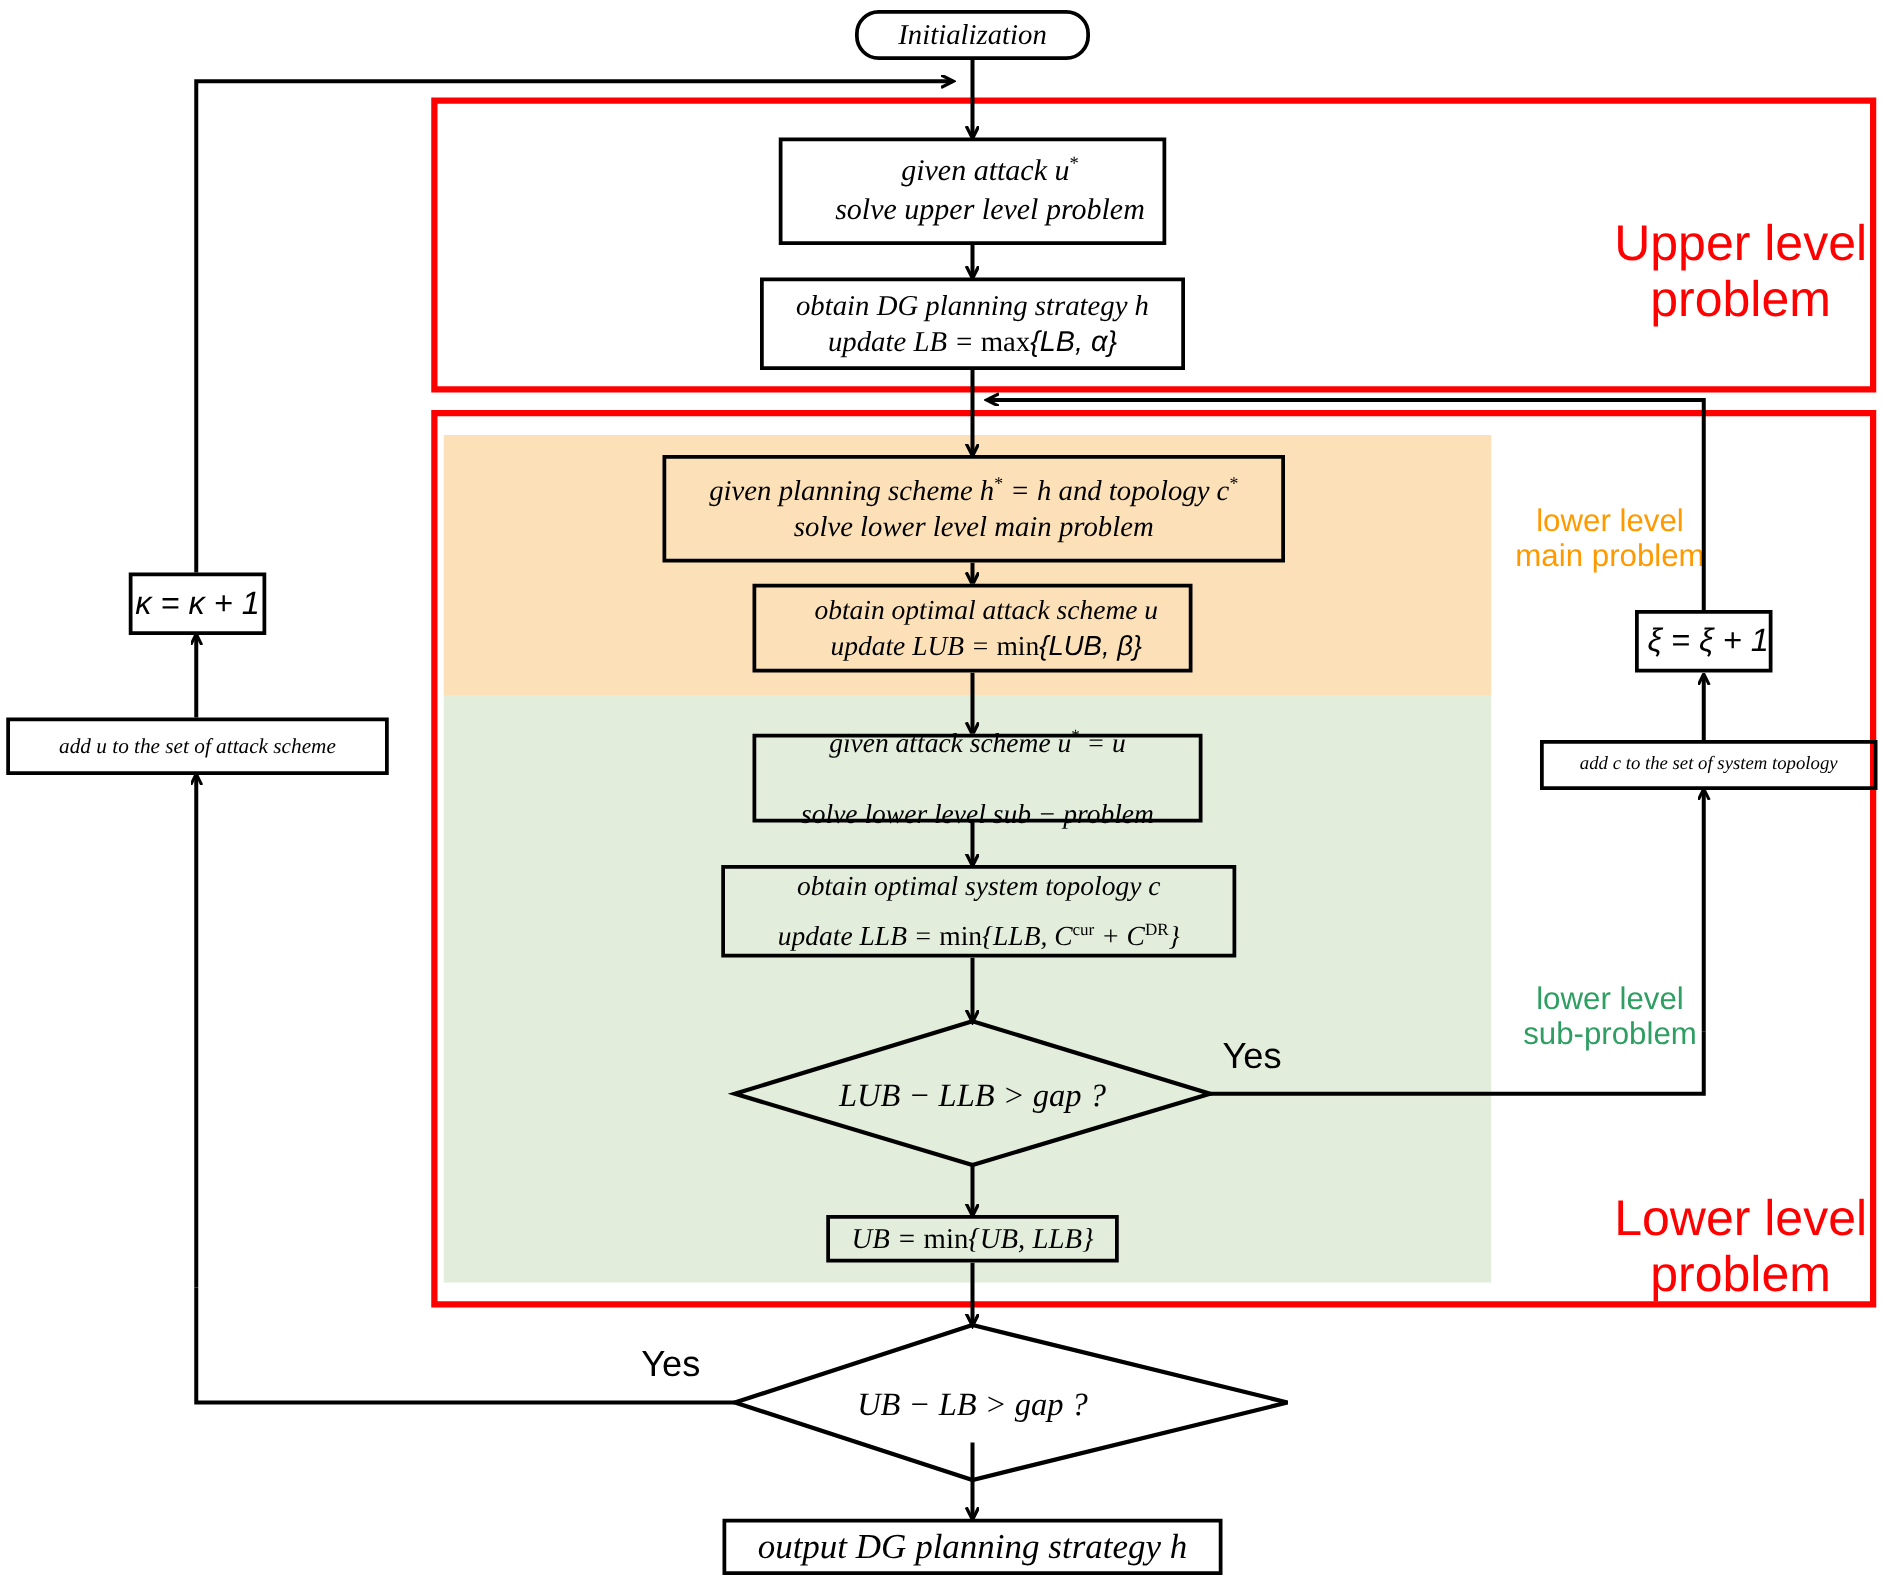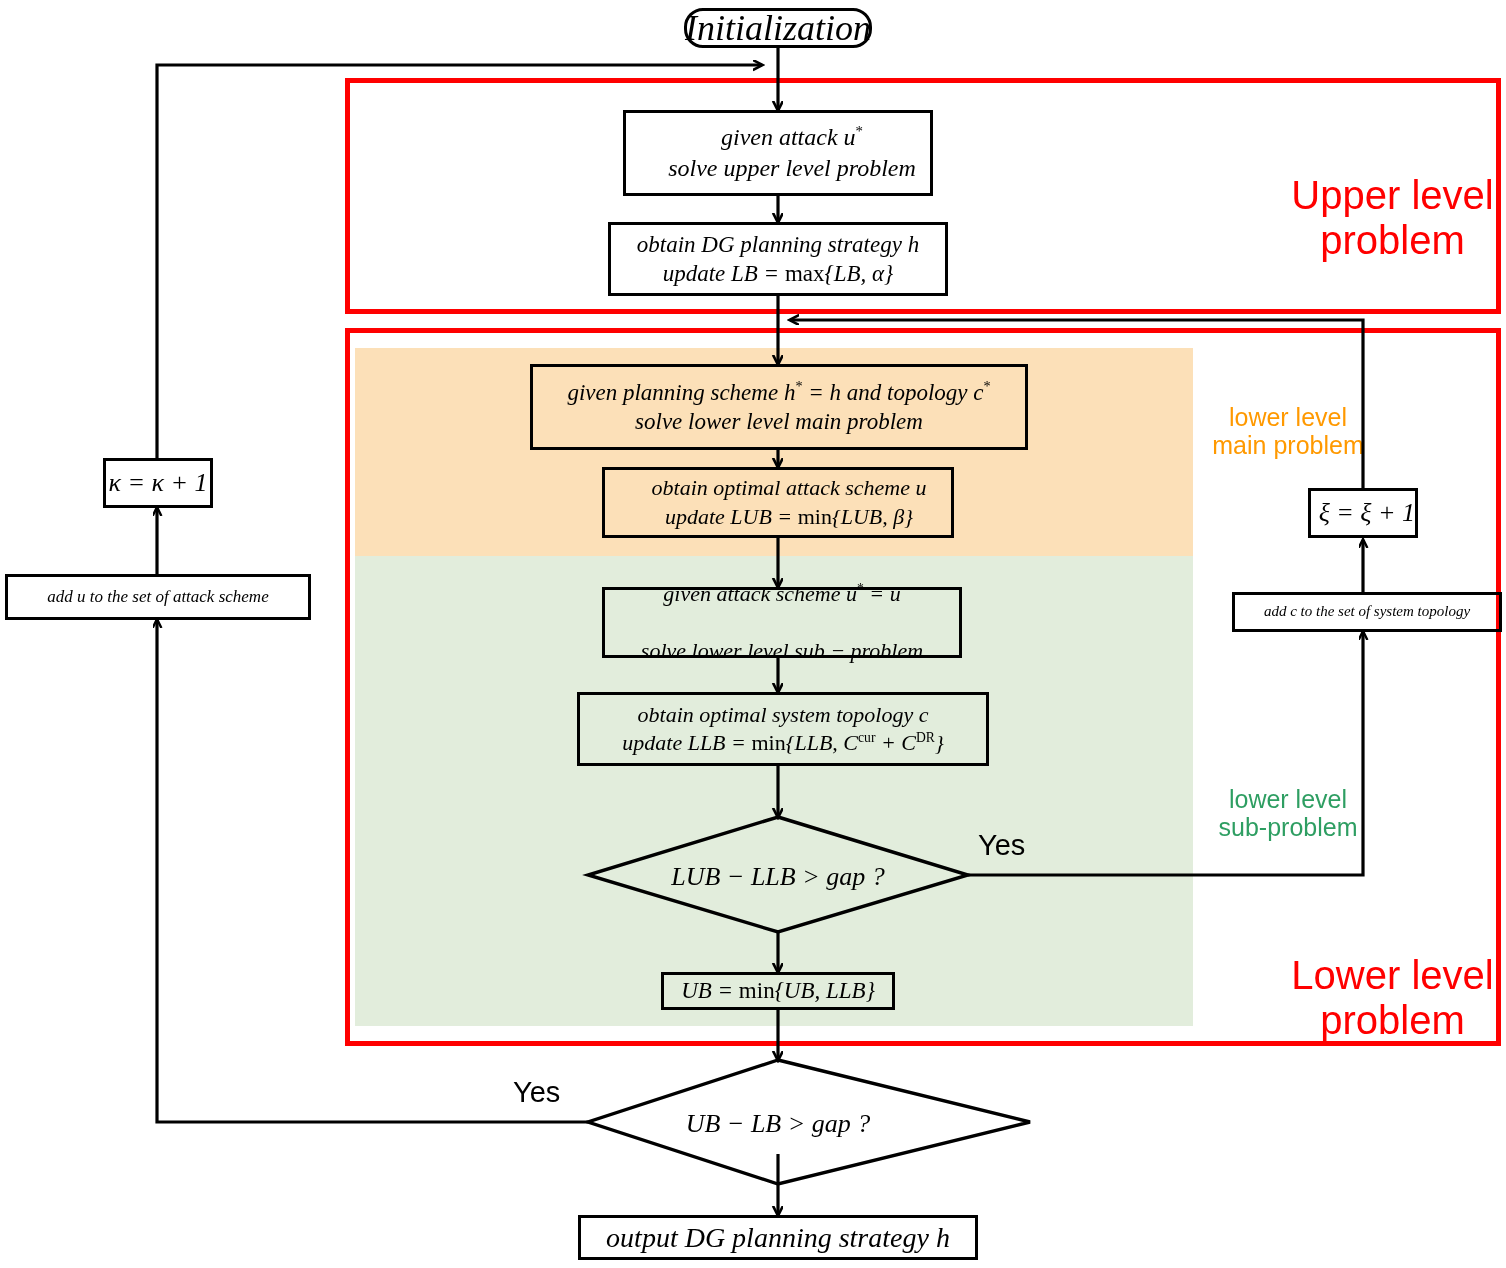--- a/index.html
+++ b/index.html
@@ -16,21 +16,21 @@
   
   .node{position:absolute;box-sizing:border-box;border:3px solid #000;
         background:transparent;display:flex;align-items:center;justify-content:center;
         text-align:center;font-family:"Liberation Serif",serif;font-style:italic;
         color:#000;line-height:1.28;}
   .node .ln{display:block;white-space:nowrap;}
 
   
   .sup{font-size:.62em;vertical-align:super;font-style:normal;}
   .rm{font-style:normal;}
-  .gk{font-style:italic;font-family:Liberation Serif, serif;}
+  .gk{font-style:italic;font-family:Liberation Sans, sans-serif;}
 
   
   svg#wires{position:absolute;left:0;top:0;width:1506px;height:1268px;pointer-events:none;}
 
   
   .yes{position:absolute;font-family:Liberation Sans, sans-serif;font-size:29px;color:#000;}
 
   .diamond-lbl{position:absolute;font-family:"Liberation Serif",serif;font-style:italic;
      font-size:26px;white-space:nowrap;}
 </style>
@@ -97,21 +97,21 @@
       <path d="M157,1030 L157,620" marker-end="url(#ahs)"></path>
       <path d="M157,574 L157,508" marker-end="url(#ahs)"></path>
       <path d="M157,458 L157,65 L762,65" marker-end="url(#ah)"></path>
 
       <polygon points="778,817 968,875 778,932 588,875" stroke-width="3.4"></polygon>
 
       <polygon points="778,1060 1030,1122 778,1184 588,1122" stroke-width="3.4"></polygon>
     </g>
   </svg>
 
-  <div class="node" style="left:684px;top:8px;width:188px;height:40px;font-size:36px;border-radius:19px;">
+  <div class="node" style="left:684px;top:8px;width:188px;height:40px;font-size:23px;border-radius:19px;">
     <span class="ln">Initialization</span>
   </div>
 
   <div class="node" style="left:623px;top:110px;width:310px;height:86px;font-size:24px;flex-direction:column;padding-left:28px;">
     <span class="ln"><span>given  attack  u</span><span class="sup">*</span></span>
     <span class="ln">solve  upper  level  problem</span>
   </div>
 
   <div class="node" style="left:608px;top:222px;width:340px;height:74px;font-size:23px;flex-direction:column;">
     <span class="ln">obtain  DG  planning  strategy  h</span>
@@ -126,21 +126,21 @@
   <div class="node" style="left:602px;top:467px;width:352px;height:71px;font-size:22px;flex-direction:column;background:#fce0b8;padding-left:22px;">
     <span class="ln">obtain  optimal  attack  scheme  u</span>
     <span class="ln"><span>update  LUB = </span><span class="rm">min</span><span class="gk">{LUB, β}</span></span>
   </div>
 
   <div class="node" style="left:602px;top:587px;width:360px;height:71px;font-size:22px;flex-direction:column;background:#e2eddc;gap:28px;">
     <span class="ln"><span>given  attack  scheme  u</span><span class="sup">*</span><span> = u</span></span>
     <span class="ln">solve  lower  level  sub − problem</span>
   </div>
 
-  <div class="node" style="left:577px;top:692px;width:412px;height:74px;font-size:22px;flex-direction:column;background:#e2eddc;">
+  <div class="node" style="left:577px;top:692px;width:412px;height:74px;font-size:22px;flex-direction:column;background:#e2eddc;justify-content:space-between;">
     <span class="ln">obtain  optimal  system  topology  c</span>
     <span class="ln"><span>update  LLB = </span><span class="rm">min</span><span>{LLB, C</span><span class="sup">cur</span><span> + C</span><span class="sup">DR</span><span>}</span></span>
   </div>
 
   <div class="node" style="left:661px;top:972px;width:234px;height:38px;font-size:23px;background:#e2eddc;">
     <span class="ln"><span>UB = </span><span class="rm">min</span><span>{UB, LLB}</span></span>
   </div>
 
   <div class="node" style="left:103px;top:458px;width:110px;height:50px;font-size:26px;">
     <span class="ln gk">κ = κ + 1</span>

